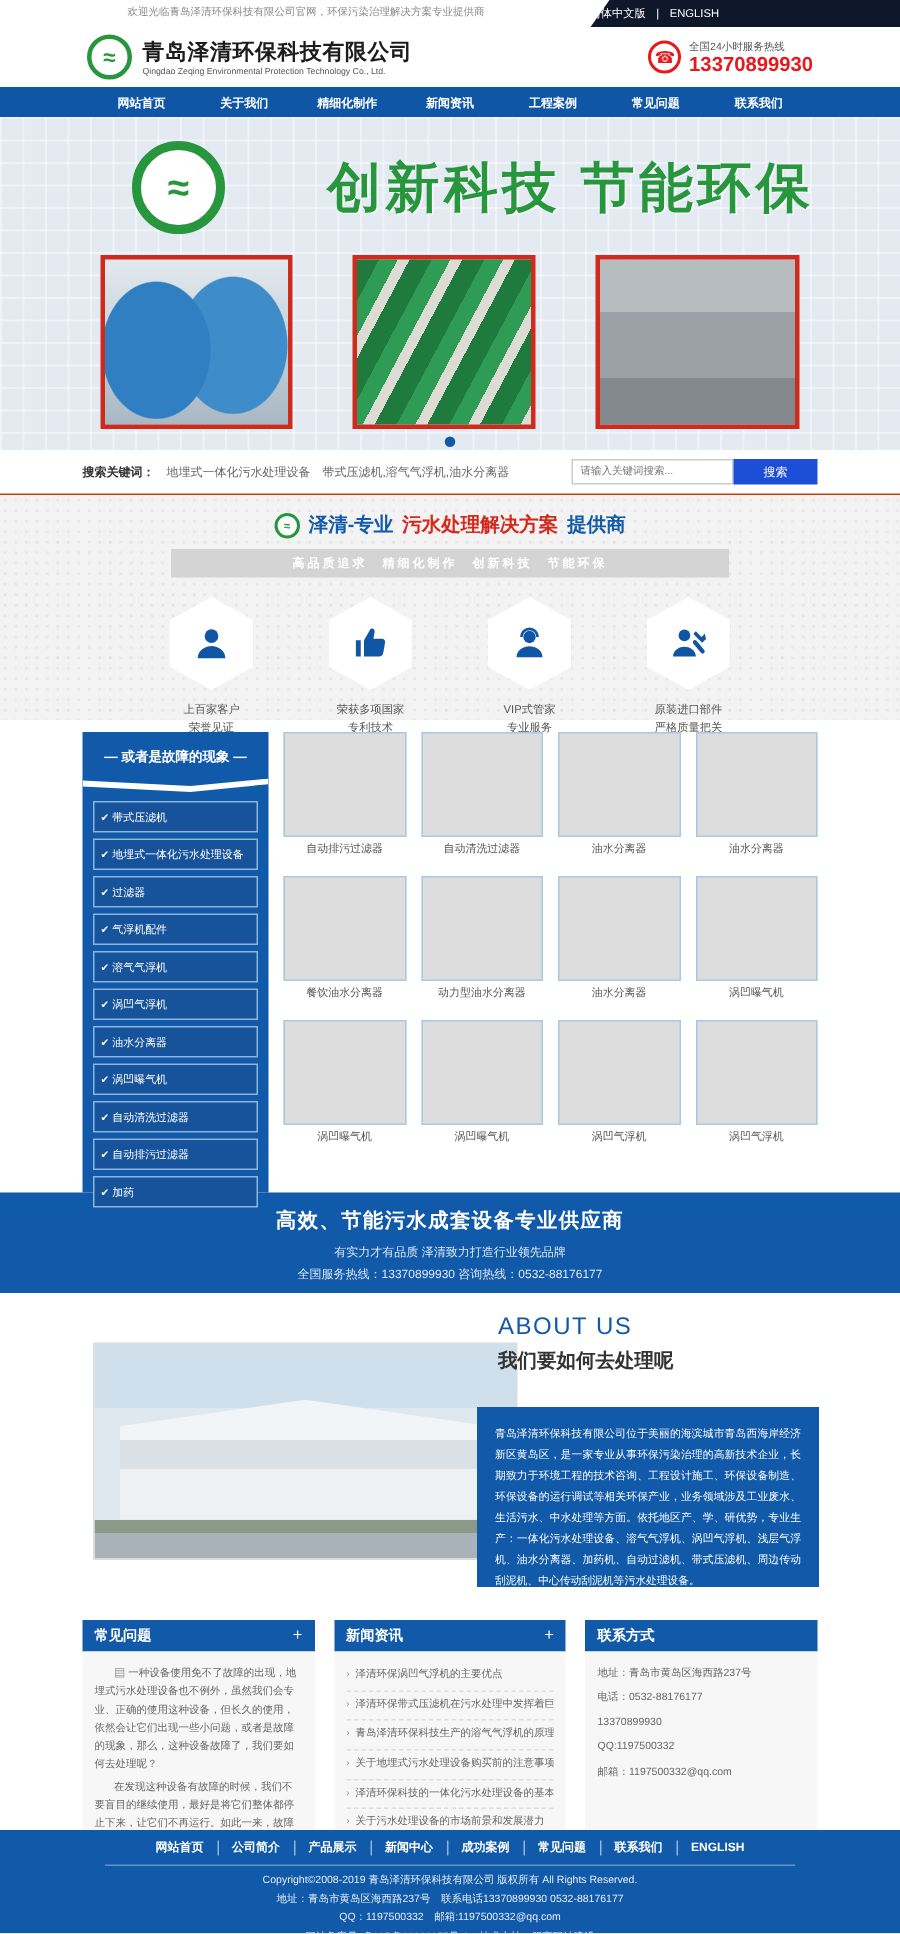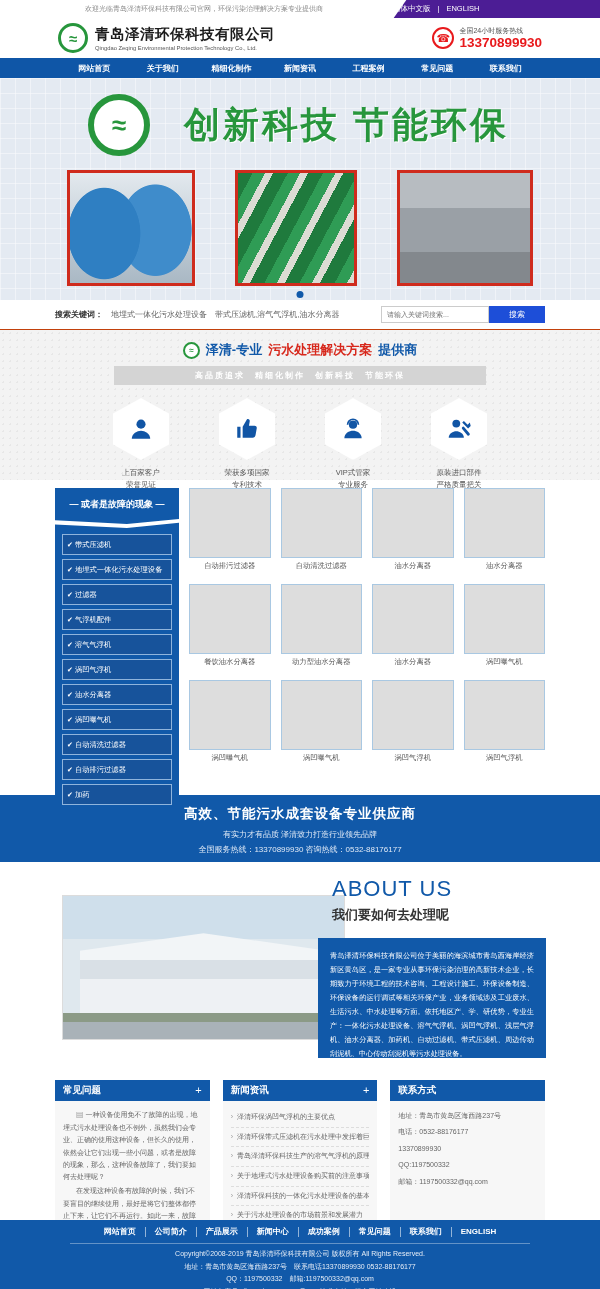--- a/index.html
+++ b/index.html
@@ -1,20 +1,20 @@
 <!DOCTYPE html>
 <html><head>
 <meta charset="utf-8">
 <style>
   *{margin:0;padding:0;box-sizing:border-box}
   body{font-family:"Liberation Sans","DejaVu Sans",sans-serif;background:#fff}
   .page{width:600px;height:1289px;position:relative;overflow:hidden;background:#fff;margin:0 auto}
 
   
-  .topbar{height:18px;background:#4c1d95;position:relative;overflow:hidden}
+  .topbar{height:18px;background:#0f172a;position:relative;overflow:hidden}
   .topbar-band{position:absolute;left:-30px;top:0;width:430px;height:18px;background:#fff;transform:skewX(-35deg)}
   .topbar-welcome{position:absolute;left:85px;top:0;line-height:18px;font-size:7px;color:#8a8a8a;white-space:nowrap}
   .topbar-lang{position:absolute;left:393px;top:0;line-height:18px;font-size:7.5px;color:#fff;display:flex;gap:7px}
   .topbar-lang span{cursor:pointer}
 
   
   .header{height:40px;background:#fff;display:flex;align-items:center;padding:0 58px}
   .logo-circle{width:30px;height:30px;border:3px solid #27963c;border-radius:50%;display:flex;align-items:center;justify-content:center;background:#fff;flex:none}
   .logo-circle span{color:#27963c;font-size:15px;font-weight:bold;line-height:1}
   .company{margin-left:7px}
@@ -29,21 +29,21 @@
   .nav{height:20px;background:#0f56a7;display:flex;justify-content:center;align-items:stretch}
   .nav-inner{width:480px;display:flex}
   .nav-item{flex:1;color:#fff;font-size:8px;font-weight:bold;display:flex;align-items:center;justify-content:center;cursor:pointer}
 
   
   .banner{height:222px;background:#e4eaf2;position:relative;overflow:hidden}
   .banner::before{content:"";position:absolute;inset:0;background-image:linear-gradient(90deg,rgba(255,255,255,.55) 1px,transparent 1px),linear-gradient(rgba(255,255,255,.55) 1px,transparent 1px);background-size:15px 15px;opacity:.8}
   .banner-top{position:relative;display:flex;align-items:center;padding:16px 0 0 88px}
   .banner-logo{width:62px;height:62px;border:6px solid #27963c;border-radius:50%;background:#fff;display:flex;align-items:center;justify-content:center;flex:none}
   .banner-logo span{color:#27963c;font-size:26px;font-weight:bold}
-  .banner-slogan{margin-left:34px;font-size:36px;font-weight:bold;color:#27963c;letter-spacing:3px;text-shadow:1px 1px 0 #fff}
+  .banner-slogan{margin-left:68px;font-size:36px;font-weight:bold;color:#27963c;letter-spacing:3px;text-shadow:1px 1px 0 #fff}
   .banner-photos{position:relative;display:flex;justify-content:center;gap:40px;margin-top:14px}
   .bphoto{height:116px;border:3px solid #cf2b1d}
   .b1{width:128px;background:radial-gradient(ellipse 30% 42% at 28% 55%,#2f7fc2 0 98%,transparent 100%),radial-gradient(ellipse 30% 42% at 70% 52%,#3f8ccb 0 98%,transparent 100%),linear-gradient(#e3e9ee,#a9b8c4)}
   .b2{width:122px;background:repeating-linear-gradient(118deg,#1f7a3d 0 13px,#2f9c55 13px 24px,#dcdcd4 24px 31px)}
   .b3{width:136px;background:linear-gradient(180deg,#b7bcc1 0 32%,#9aa0a6 32% 72%,#83888d 72%)}
   .slider-dot{position:absolute;left:50%;bottom:2px;width:7px;height:7px;border-radius:50%;background:#1159a9;transform:translateX(-50%)}
 
   
   .searchbar{height:30px;display:flex;align-items:center;padding:0 55px;background:#fff;border-bottom:1px solid #c2410c}
   .searchbar .lbl{font-size:8px;font-weight:bold;color:#333}
@@ -94,21 +94,21 @@
   .cta{height:67px;background:#1159a9;color:#fff;text-align:center;padding-top:10px}
   .cta .t1{font-size:13.5px;font-weight:bold;letter-spacing:1px}
   .cta .t2{font-size:8px;margin-top:6px;color:#dfe9f6}
   .cta .t3{font-size:8px;margin-top:4px;color:#dfe9f6}
 
   
   .about{height:208px;background:#fff;position:relative}
   .about-photo{position:absolute;left:62px;top:33px;width:283px;height:145px;border:1px solid #dcdcdc;background:linear-gradient(180deg,#cfdfeb 0 30%,#dfe8ee 30% 82%,#8b9a86 82% 88%,#a9b2b8 88%);overflow:hidden}
   .building{position:absolute;left:6%;top:26%;width:88%;height:56%;background:linear-gradient(180deg,#f2f5f7 0 34%,#d9e0e6 34% 58%,#eef1f4 58%);clip-path:polygon(0 22%,50% 0,100% 22%,100% 100%,0 100%)}
   .about-head{position:absolute;left:332px;top:14px}
-  .about-head .en{font-size:22px;color:#1159a9;letter-spacing:1px}
+  .about-head .en{font-size:16px;color:#1159a9;letter-spacing:1px}
   .about-head .cn{font-size:13px;font-weight:bold;color:#333;margin-top:4px}
   .about-box{position:absolute;left:318px;top:76px;width:228px;height:120px;background:#1159a9;color:#fff;font-size:7.2px;line-height:1.95;padding:11px 12px;text-align:justify;overflow:hidden}
 
   
   .cols{height:150px;background:#fff;display:flex;gap:13px;padding:10px 55px 0}
   .col{flex:1;display:flex;flex-direction:column;min-width:0}
   .col-head{background:#1159a9;color:#fff;display:flex;justify-content:space-between;align-items:center;padding:4px 8px;font-size:9.5px;font-weight:bold;flex:none}
   .col-head .plus{font-weight:normal;font-size:11px;cursor:pointer;line-height:1}
   .col-body{background:#f7f7f7;flex:1;padding:7px 8px;font-size:7px;color:#666;line-height:1.75;overflow:hidden}
   .faq-p{text-indent:13px;margin-bottom:2px}

